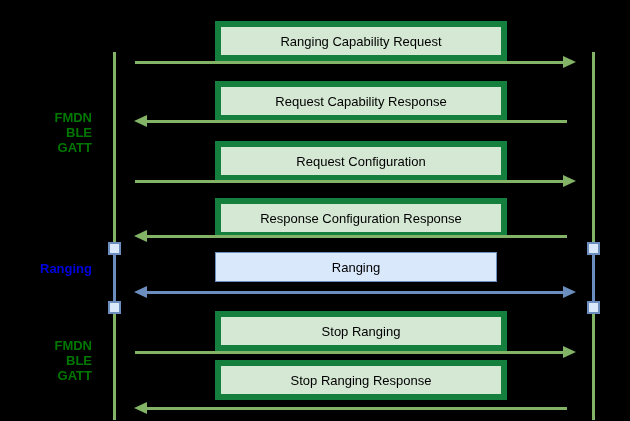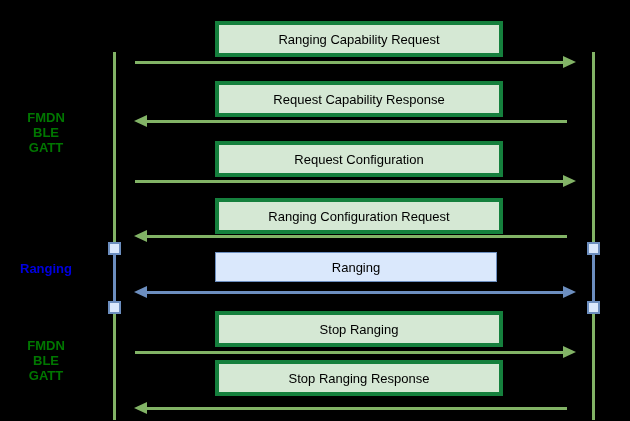--- a/index.html
+++ b/index.html
@@ -19,37 +19,37 @@
   .act-l1{left:108px;top:242px;}
   .act-l2{left:108px;top:301px;}
   .act-r1{left:587px;top:242px;}
   .act-r2{left:587px;top:301px;}
   
   .msg-box{
     position:absolute;left:215px;width:280px;height:28px;
     display:flex;align-items:center;justify-content:center;
     font-size:13px;color:#000;
   }
-  .msg-box.green{background:#d5e8d4;border:4px solid #15803d;}
+  .msg-box.green{background:#d5e8d4;border:6px solid #15803d;}
   .msg-box.blue{background:#dae8fc;border:1px solid #6c8ebf;}
   
   .arrow{position:absolute;height:3px;background:#82b366;}
   .arrow.dir-right{left:135px;width:428px;}
   .arrow.dir-left{left:147px;width:420px;}
   .arrow.dir-both{left:147px;width:416px;}
   .arrow.blue{background:#6c8ebf;}
   .head{position:absolute;width:0;height:0;top:-5px;
     border-top:6px solid transparent;border-bottom:6px solid transparent;}
   .head-r{right:-13px;border-left:13px solid #82b366;}
   .head-l{left:-13px;border-right:13px solid #82b366;}
   .arrow.blue .head-r{border-left-color:#6c8ebf;}
   .arrow.blue .head-l{border-right-color:#6c8ebf;}
   
   .side-label{
-    position:absolute;left:0;width:92px;text-align:center;
+    position:absolute;left:0;width:92px;text-align:right;
     font-weight:bold;font-size:13px;line-height:15px;
   }
   .side-label span{display:block;}
   .side-label.green{color:#007700;top:110px;}
   .side-label.blue{color:#0000e0;top:261px;}
   .side-label.green2{color:#007700;top:338px;}
 </style>
 </head>
 <body>
 
@@ -94,21 +94,21 @@
   </div>
 
   <div class="msg-box green" style="top:141px">
     <span>Request Configuration</span>
   </div>
   <div class="arrow dir-right" style="top:180px">
     <i class="head head-r"></i>
   </div>
 
   <div class="msg-box green" style="top:198px">
-    <span>Ranging Configuration Request</span>
+    <span>Response Configuration Response</span>
   </div>
   <div class="arrow dir-left" style="top:235px">
     <i class="head head-l"></i>
   </div>
 
   <div class="msg-box blue" style="top:252px">
     <span>Ranging</span>
   </div>
   <div class="arrow dir-both blue" style="top:291px">
     <i class="head head-l"></i>

